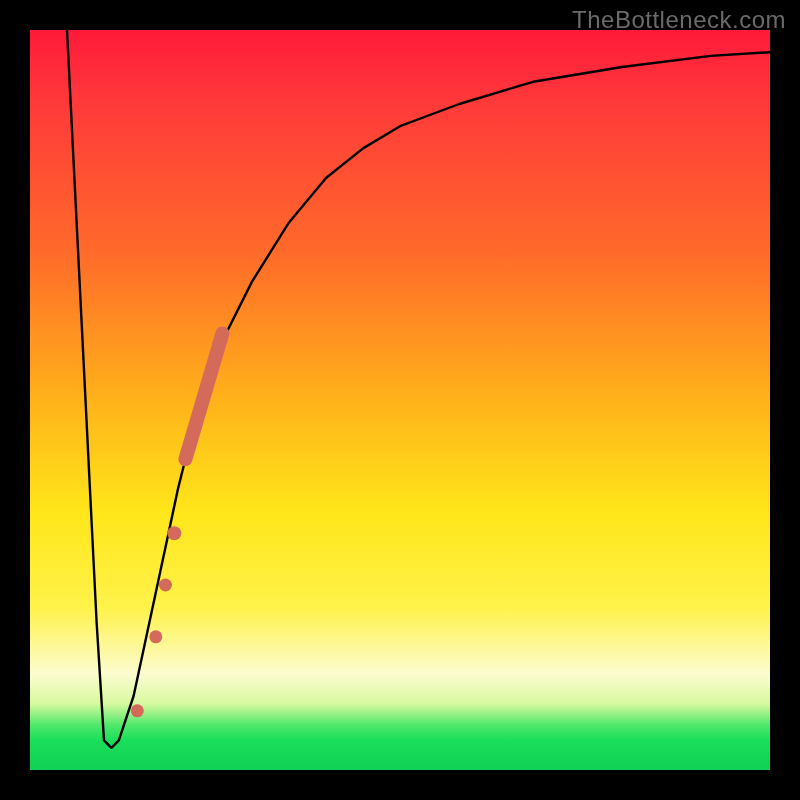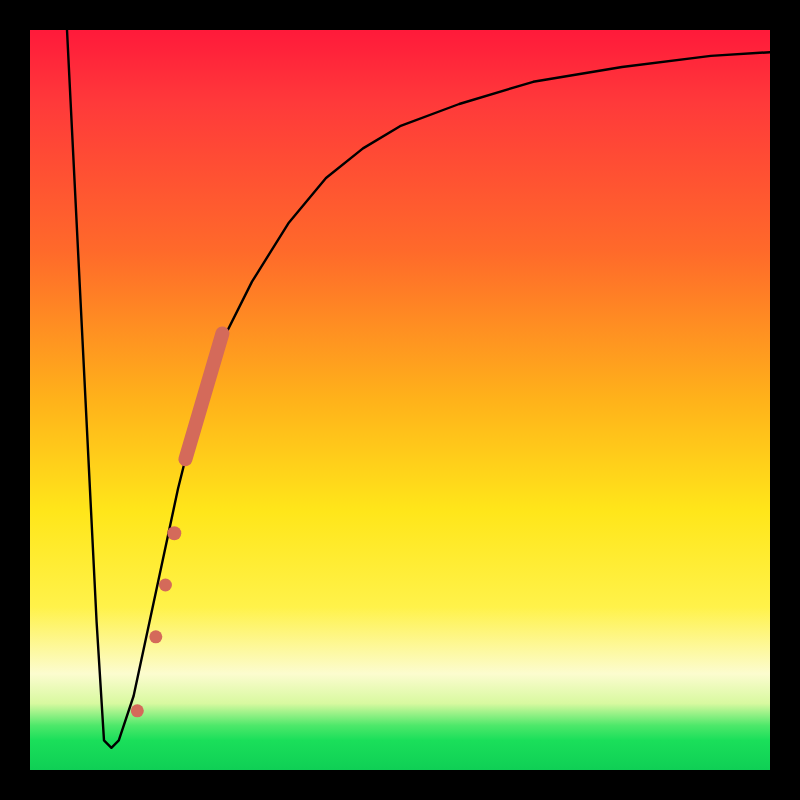--- a/index.html
+++ b/index.html
@@ -59,20 +59,21 @@
     position: absolute;
     inset: 0;
     width: 100%;
     height: 100%;
   }
 </style>
 </head>
 <body>
 
 <div class="frame">
+  <div class="watermark">TheBottleneck.com</div>
 
   <div class="plot">
     <div class="gradient"></div>
     <svg class="curve" viewBox="0 0 740 740" preserveAspectRatio="none">
       <path id="curve-path" fill="none" stroke="#000" stroke-width="2.4" stroke-linejoin="round" stroke-linecap="round" d="M37.0 0.0 L51.8 296.0 L66.6 592.0 L74.0 710.4 L81.4 717.8 L88.8 710.4 L103.6 666.0 L125.8 562.4 L148.0 458.8 L170.2 370.0 L192.4 310.8 L222.0 251.6 L259.0 192.4 L296.0 148.0 L333.0 118.4 L370.0 96.2 L429.2 74.0 L503.2 51.8 L592.0 37.0 L680.8 25.9 L740.0 22.2"></path>
       <line id="seg-line" stroke="#d46a5a" stroke-width="14" stroke-linecap="round" x1="155.4" y1="429.2" x2="192.4" y2="303.40000000000003"></line>
       <g id="dot-group">
           <circle cx="144.3" cy="503.2" r="7" fill="#d46a5a"></circle>
           <circle cx="135.42" cy="555" r="6.5" fill="#d46a5a"></circle>
           <circle cx="125.80000000000001" cy="606.8" r="6.5" fill="#d46a5a"></circle>

